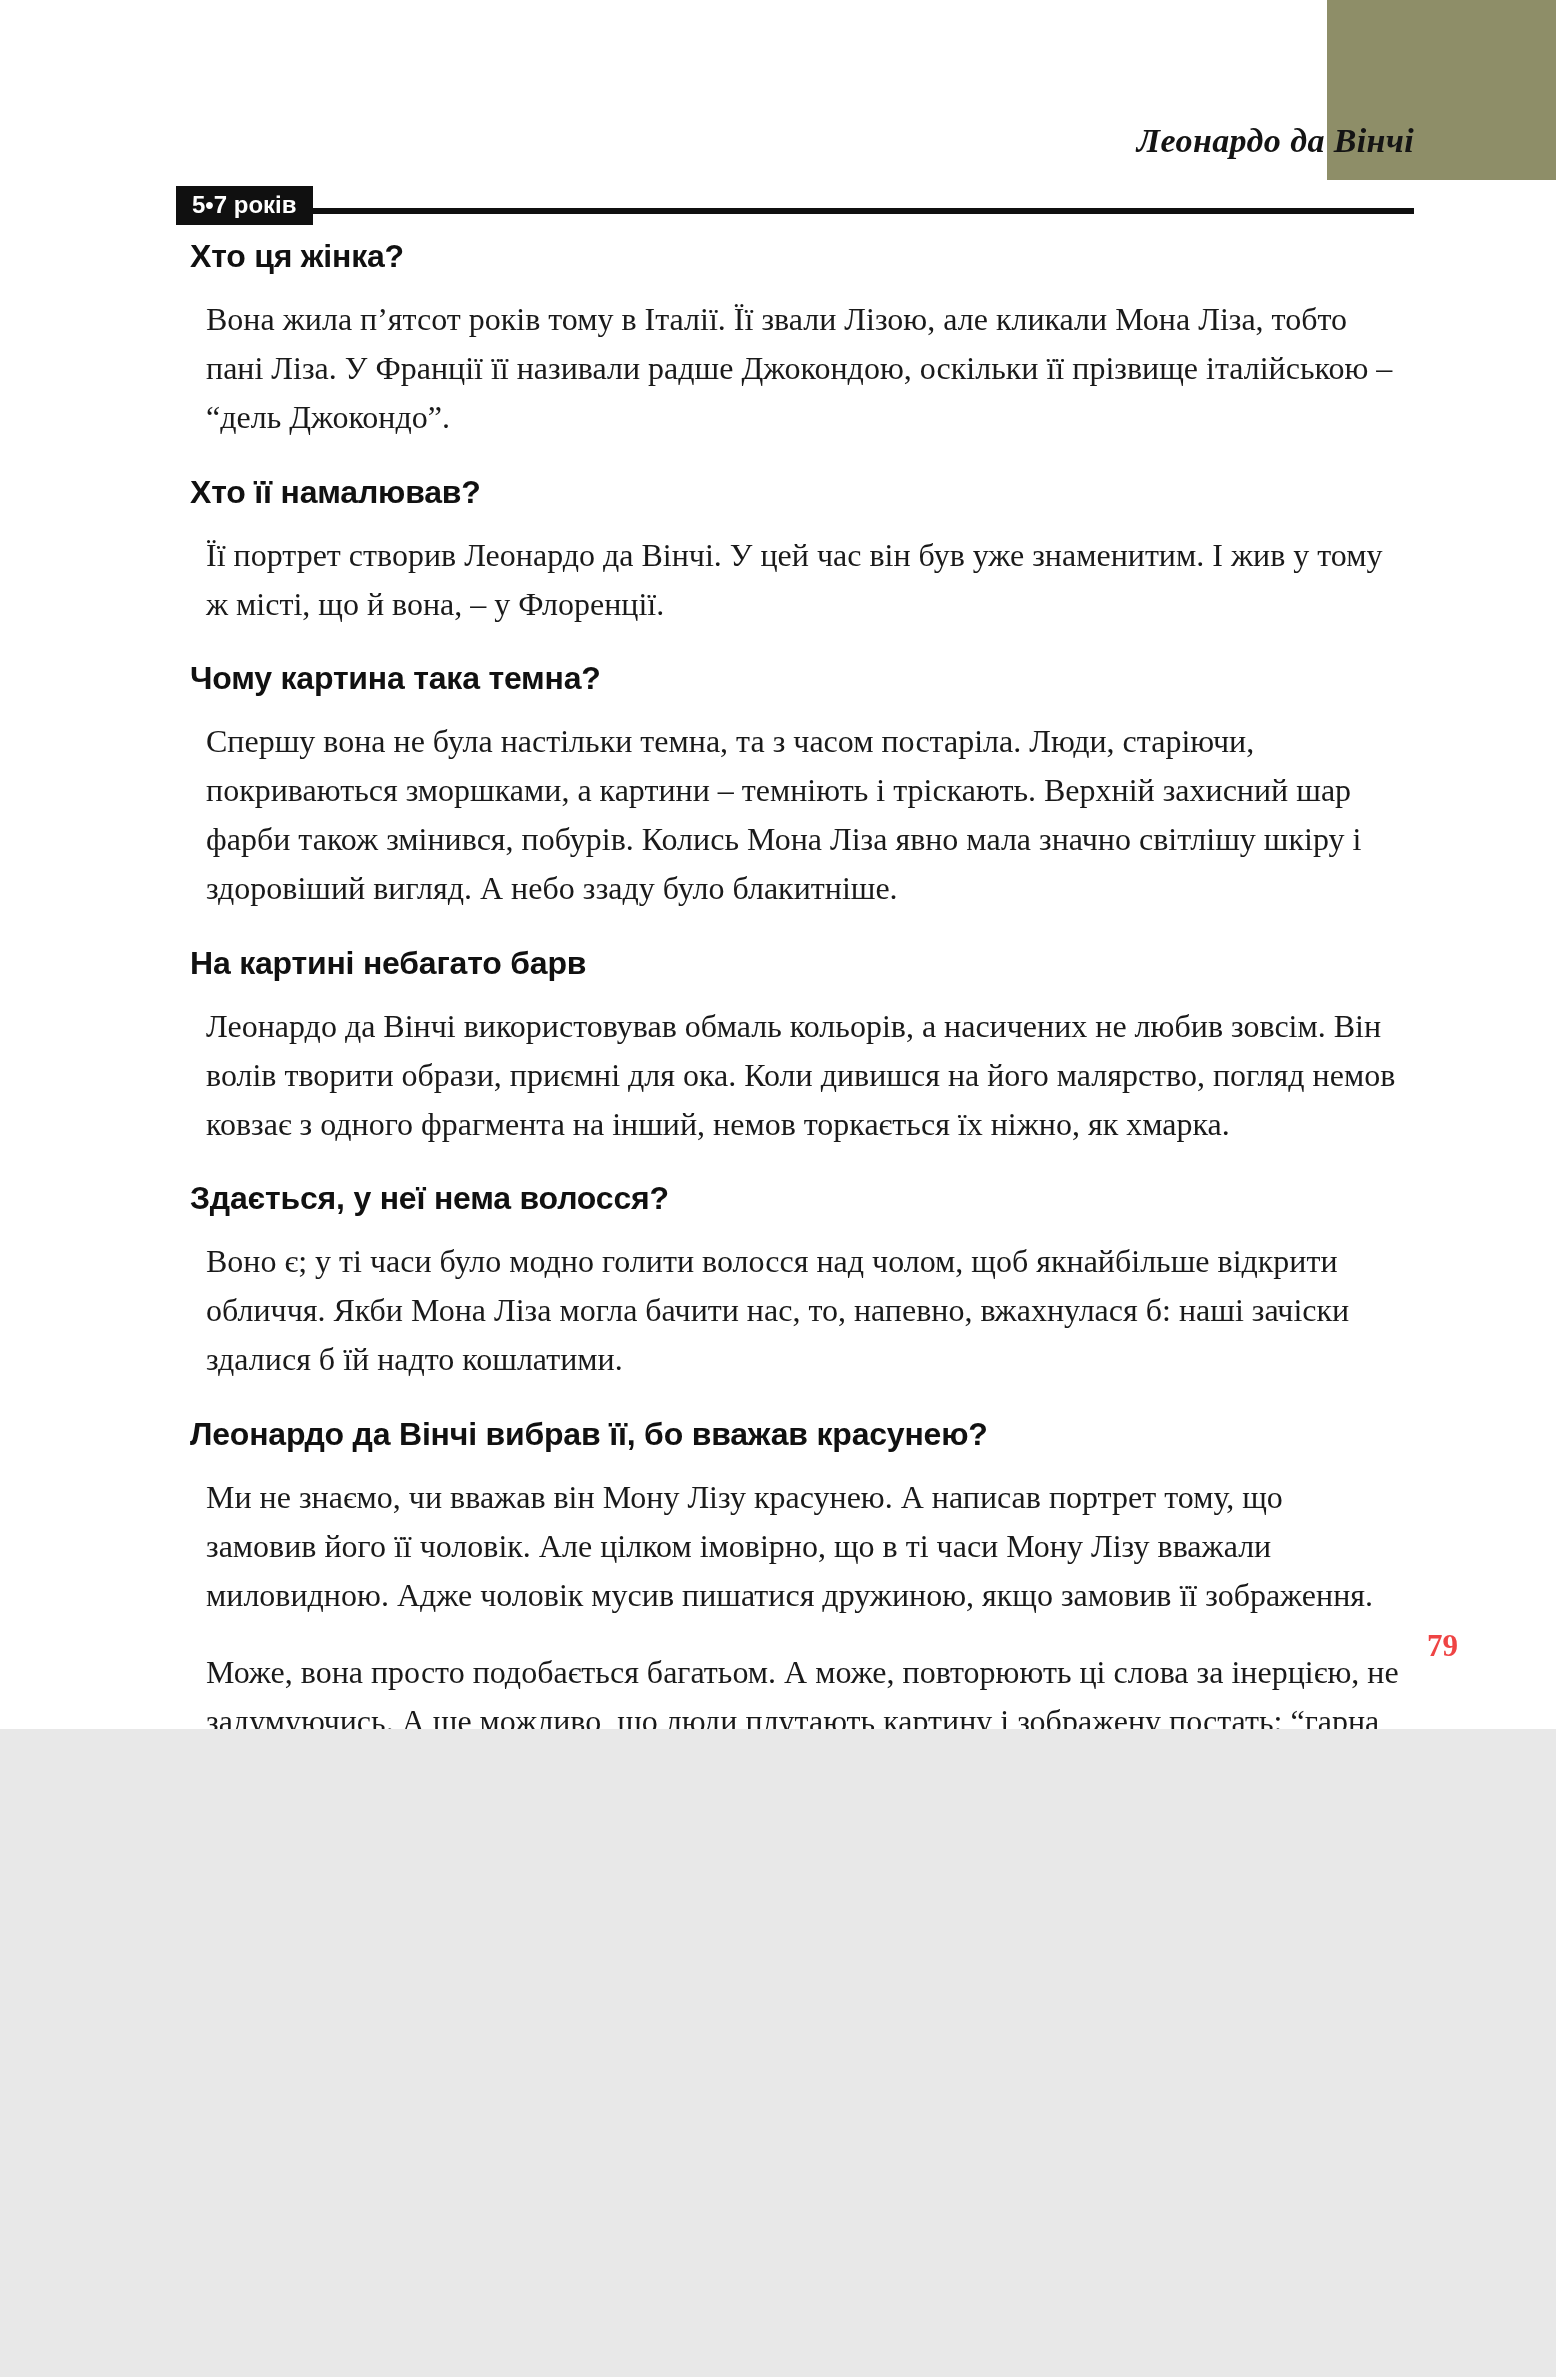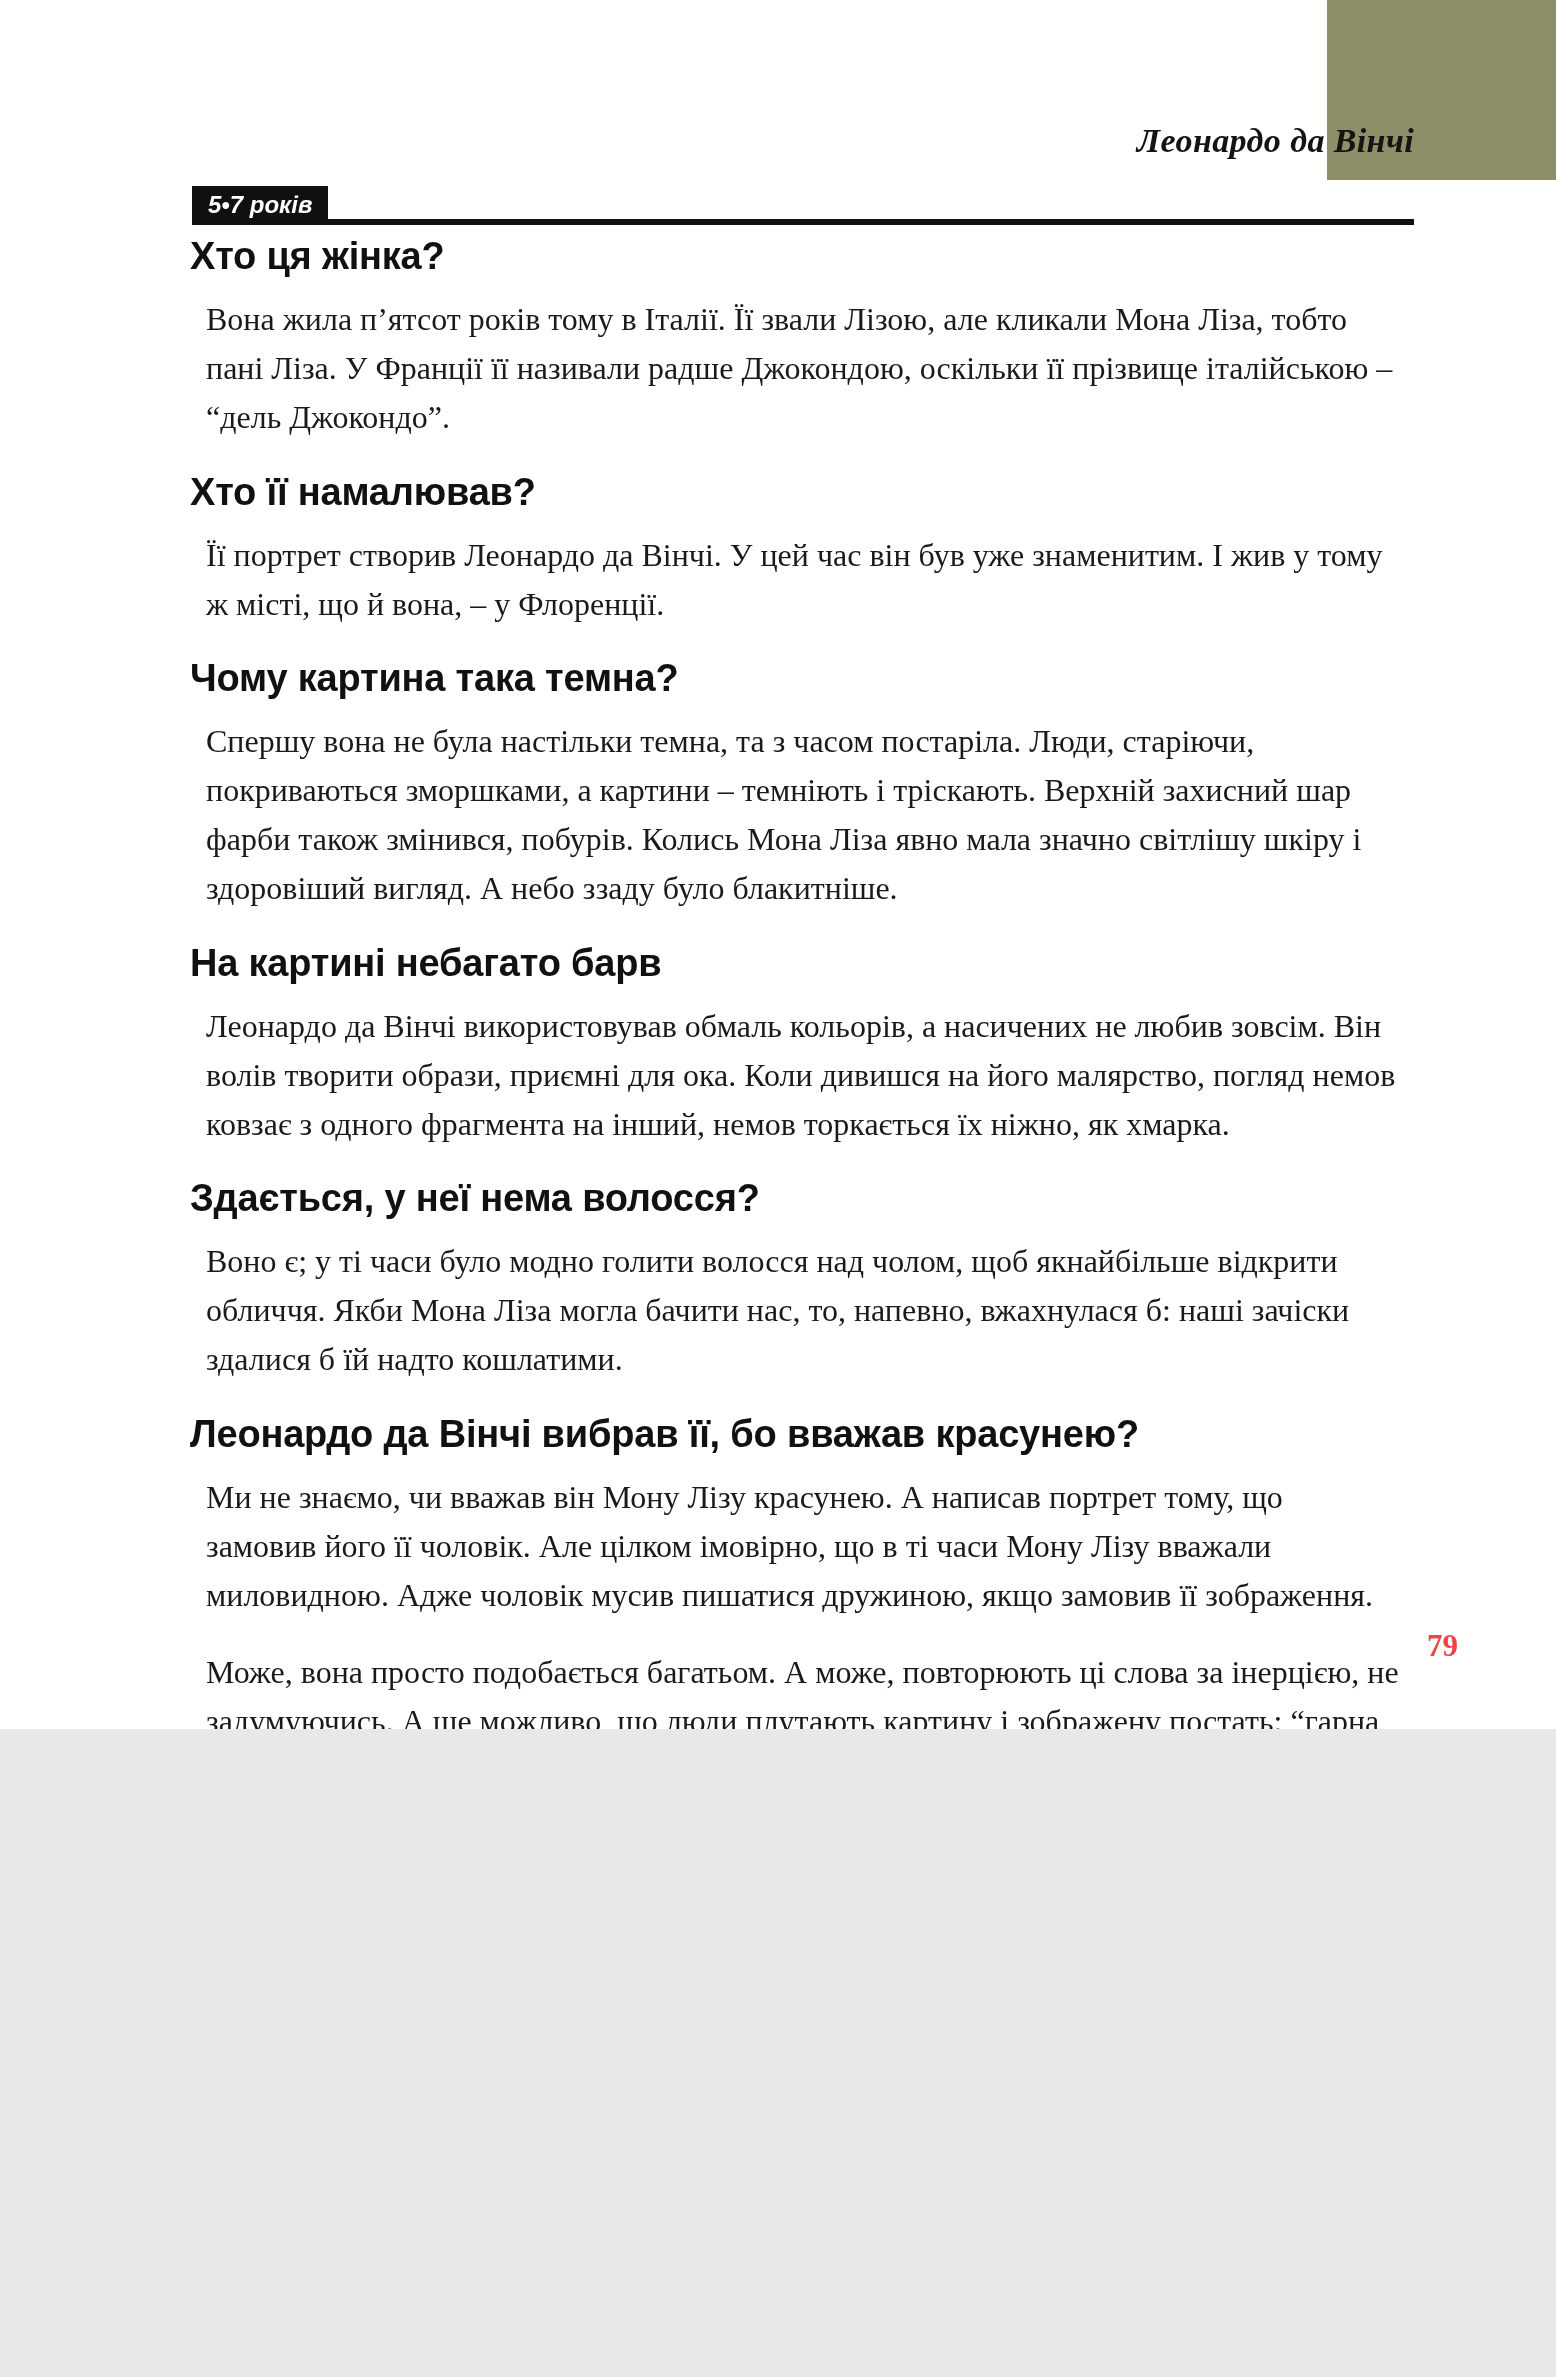--- a/index.html
+++ b/index.html
@@ -29,26 +29,25 @@
     font-family: "Liberation Serif", serif;
     font-style: italic;
     font-weight: 700;
     font-size: 34px;
     letter-spacing: 0.4px;
     color: #141414;
   }
 
   .rule-row {
     position: absolute;
-    left: 192px;
+    left: 176px;
     right: 143px;
     top: 186px;
     display: flex;
-    align-items: flex-end;
-    font-style: italic;
+    align-items: center;
   }
   .age-badge {
     background: #101010;
     color: #ffffff;
     font-family: "Liberation Sans", sans-serif;
     font-weight: 700;
     font-size: 24px;
     line-height: 1;
     padding: 6.5px 16px 8px 16px;
     white-space: nowrap;
@@ -65,21 +64,21 @@
     left: 190px;
     top: 234px;
     width: 1226px;
   }
 
   section.qa + section.qa { margin-top: 27.6px; }
 
   .qa h2 {
     font-family: "Liberation Sans", sans-serif;
     font-weight: 700;
-    font-size: 38px;
+    font-size: 32px;
     line-height: 45px;
     margin: 0 0 6.5px 0;
     color: #111111;
     letter-spacing: -0.2px;
   }
 
   .qa p {
     font-family: "Liberation Serif", serif;
     font-size: 32px;
     line-height: 49px;

